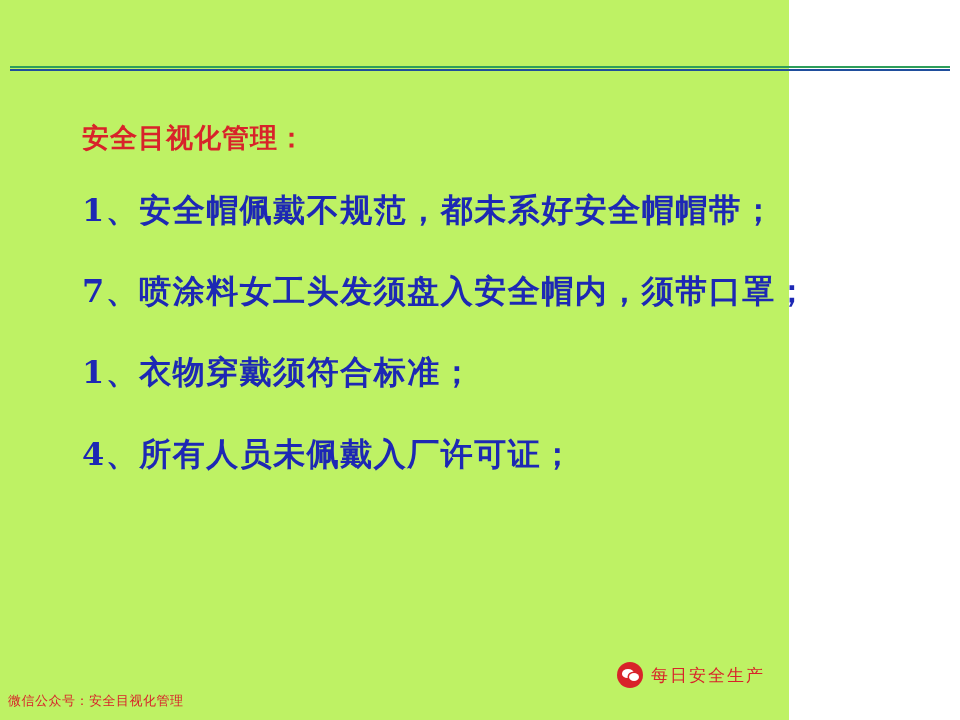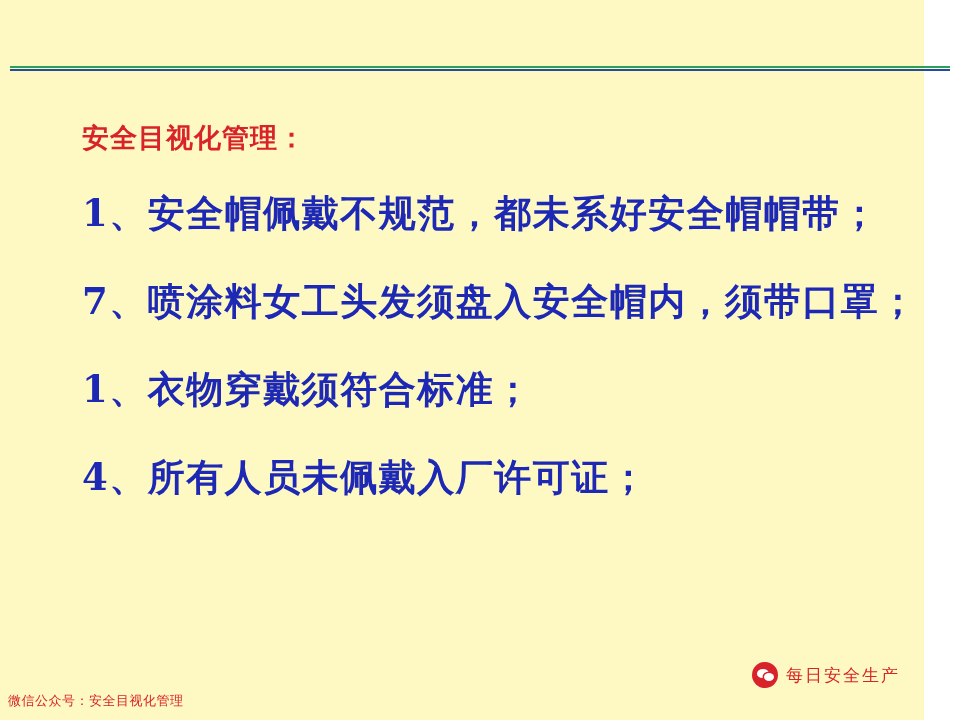--- a/index.html
+++ b/index.html
@@ -8,23 +8,23 @@
   }
   body {
     width: 960px;
     height: 720px;
     background: #ffffff;
     font-family: "Liberation Sans", sans-serif;
     overflow: hidden;
   }
   .slide {
     position: relative;
-    width: 924px;
+    width: 789px;
     height: 720px;
-    background: #fef9c3;
+    background: #bef264;
     box-sizing: border-box;
   }
   
   .top-rule-green {
     position: absolute;
     left: 10px;
     top: 66px;
     width: 940px;
     height: 2px;
     background: #2e9e5b;
@@ -54,21 +54,21 @@
   }
   .items {
     margin: 34px 0 0 0;
     padding: 0;
     list-style: none;
   }
   .item {
     margin: 0 0 38px 82px;
     color: #1d28b4;
     font-family: "DejaVu Serif", "Liberation Serif", serif;
-    font-size: 37px;
+    font-size: 32px;
     font-weight: bold;
     letter-spacing: 1.5px;
     line-height: 1.35;
     white-space: nowrap;
   }
   
   .footer-left {
     position: absolute;
     left: 8px;
     bottom: 10px;

